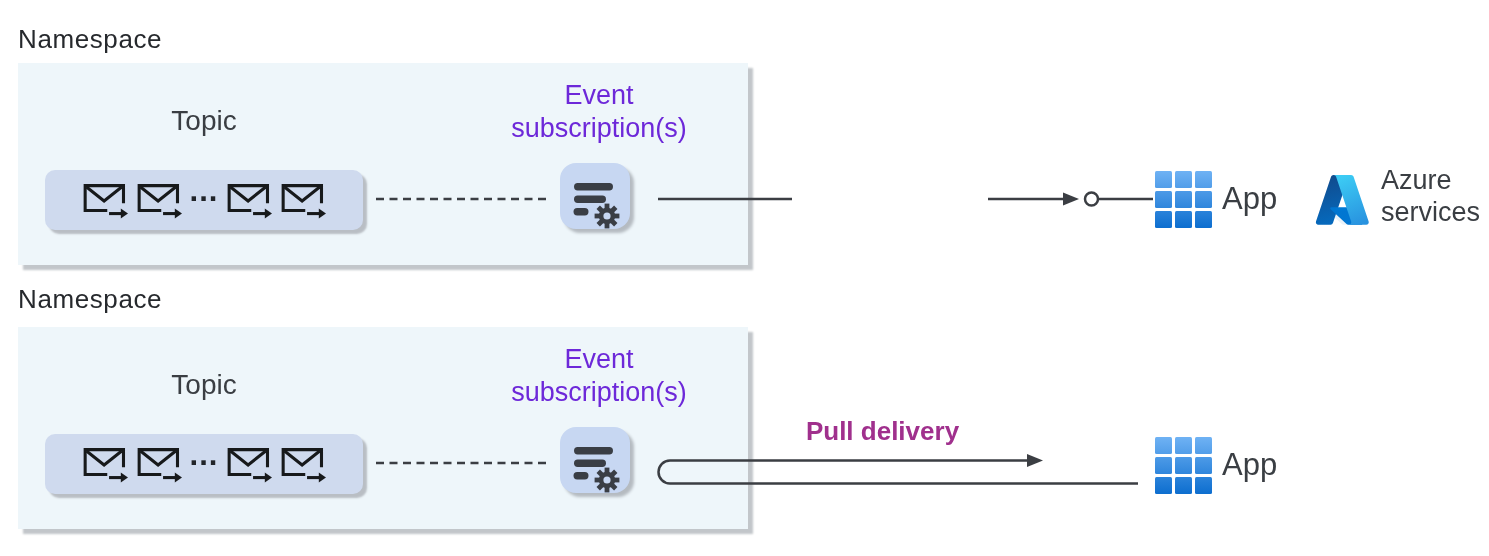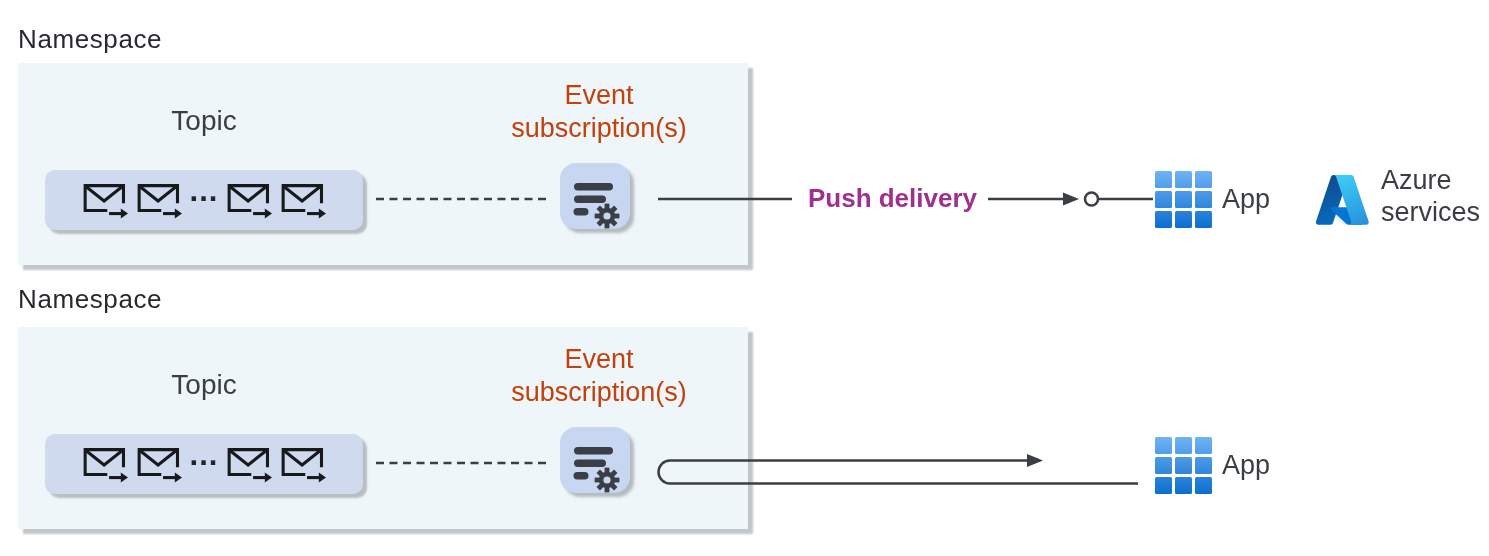--- a/index.html
+++ b/index.html
@@ -24,36 +24,36 @@
     background:#cfdaee;border-radius:10px;box-shadow:4px 4px 2px #b9bec4;
     display:flex;align-items:center;justify-content:center;gap:8px;
   }
   .env{width:46px;height:37px;display:block;flex:0 0 auto;}
   .dots{
     font-size:31px;font-weight:800;color:#212429;letter-spacing:1px;
     transform:translateY(-9px);flex:0 0 auto;
   }
   .sub-label{
     position:absolute;left:476px;top:16px;width:210px;text-align:center;
-    font-size:27px;line-height:33px;color:#c2410c;
+    font-size:27px;line-height:33px;color:#6d28d9;
   }
   .sub-icon{
     position:absolute;left:542px;top:100px;width:70px;height:66px;
     background:#c7d7f2;border-radius:16px;box-shadow:4px 4px 3px #b5bbc1;
   }
   .sub-icon svg{display:block;width:70px;height:66px;}
   .delivery-label{
     position:absolute;width:195px;text-align:center;
     font-size:26px;font-weight:bold;color:#a0308d;white-space:nowrap;
   }
   .delivery-push{left:795px;top:183px;}
   .delivery-pull{left:785px;top:416px;}
   .app-icon{position:absolute;width:57px;height:57px;}
   .app-icon svg{display:block;width:57px;height:57px;}
-  .app-label{position:absolute;font-size:27px;color:#3a3e43;line-height:30px;}
+  .app-label{position:absolute;font-size:31px;color:#3a3e43;line-height:30px;}
   .azure-logo{position:absolute;left:1313px;top:170px;width:58px;height:58px;}
   .azure-logo svg{display:block;width:58px;height:58px;}
   .azure-label{
     position:absolute;left:1381px;top:164px;width:114px;
     font-size:27px;line-height:32px;color:#3a3e43;
   }
   .overlay{position:absolute;left:0;top:0;z-index:5;pointer-events:none;}
 </style>
 </head>
 <body>
@@ -127,21 +127,20 @@
             <rect x="-2.4" y="-12.4" width="4.8" height="6" transform="rotate(270)"></rect>
             <rect x="-2.4" y="-12.4" width="4.8" height="6" transform="rotate(315)"></rect>
             <circle r="8.2"></circle>
           </g>
           <circle r="3.6" fill="#c7d7f2"></circle>
         </g>
       </svg>
     </div>
   </div>
 
-  <div class="delivery-label delivery-push">Push delivery</div>
 
   <div class="app-icon" style="left:1155px;top:171px">
     <svg viewBox="0 0 57 57">
       <g fill="url(#appGrad)">
         <rect x="0" y="0" width="17" height="17" rx="1.5"></rect>
           <rect x="20" y="0" width="17" height="17" rx="1.5"></rect>
           <rect x="40" y="0" width="17" height="17" rx="1.5"></rect>
         <rect x="0" y="20" width="17" height="17" rx="1.5"></rect>
           <rect x="20" y="20" width="17" height="17" rx="1.5"></rect>
           <rect x="40" y="20" width="17" height="17" rx="1.5"></rect>
@@ -213,20 +212,21 @@
             <rect x="-2.4" y="-12.4" width="4.8" height="6" transform="rotate(270)"></rect>
             <rect x="-2.4" y="-12.4" width="4.8" height="6" transform="rotate(315)"></rect>
             <circle r="8.2"></circle>
           </g>
           <circle r="3.6" fill="#c7d7f2"></circle>
         </g>
       </svg>
     </div>
   </div>
 
+  <div class="delivery-label delivery-pull">Pull delivery</div>
 
   <div class="app-icon" style="left:1155px;top:437px">
     <svg viewBox="0 0 57 57">
       <g fill="url(#appGrad)">
         <rect x="0" y="0" width="17" height="17" rx="1.5"></rect>
           <rect x="20" y="0" width="17" height="17" rx="1.5"></rect>
           <rect x="40" y="0" width="17" height="17" rx="1.5"></rect>
         <rect x="0" y="20" width="17" height="17" rx="1.5"></rect>
           <rect x="20" y="20" width="17" height="17" rx="1.5"></rect>
           <rect x="40" y="20" width="17" height="17" rx="1.5"></rect>

